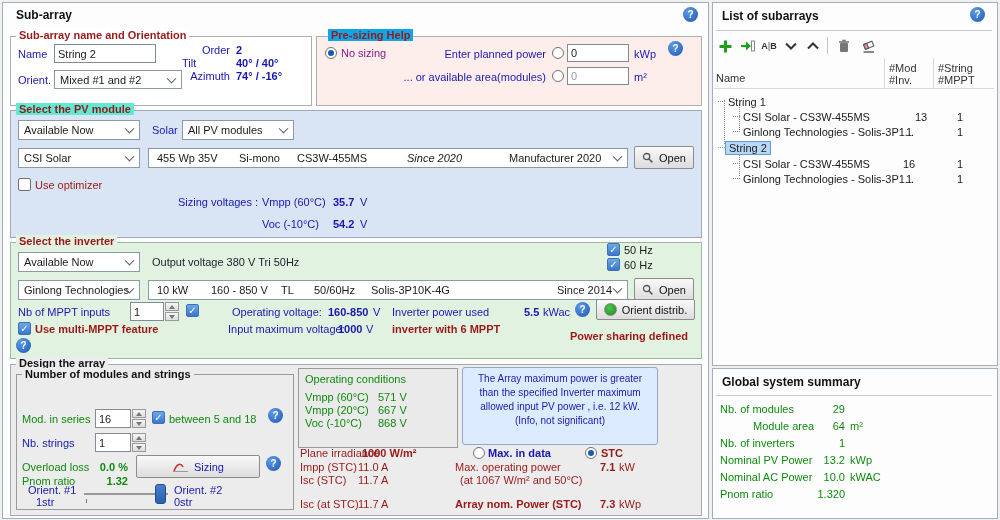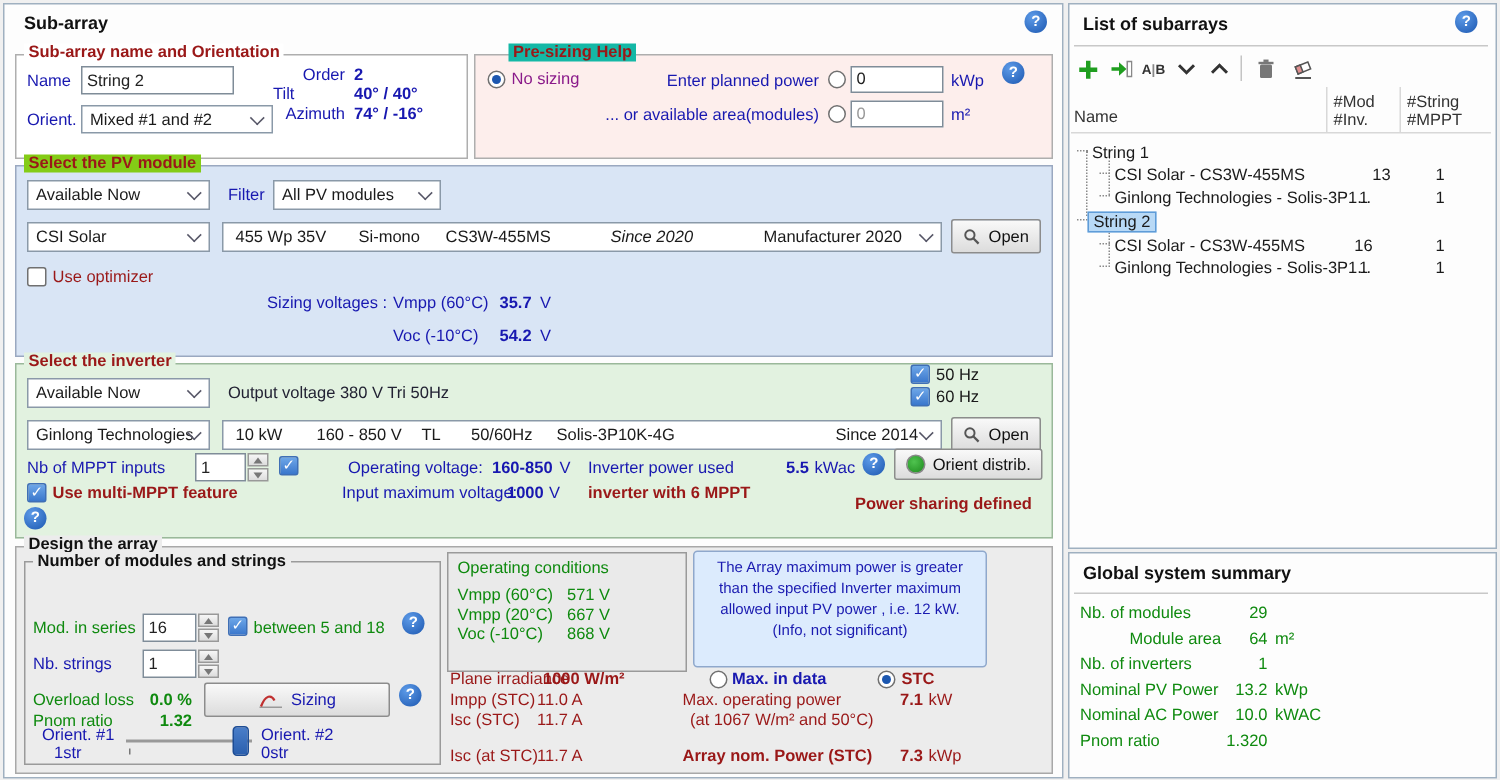--- a/index.html
+++ b/index.html
@@ -57,40 +57,40 @@
     <span class="chev"></span>
   </div>
 <div class="t navy" style="left:182px;top:44px;width:48px;text-align:right;">Order</div>
 <div class="t navy b" style="left:236px;top:44px;">2</div>
 <div class="t navy" style="left:182px;top:57px;width:48px;text-align:left;">Tilt</div>
 <div class="t navy b" style="left:236px;top:57px;">40° / 40°</div>
 <div class="t navy" style="left:182px;top:70px;width:48px;text-align:right;">Azimuth</div>
 <div class="t navy b" style="left:236px;top:70px;">74° / -16°</div>
 
 <div class="box" style="left:316px;top:36px;width:384px;height:68px;background:#fdeeec;"></div>
-<div class="legend dred" style="left:339px;top:29px;background:#14b8a6;">Pre-sizing Help</div>
+<div class="legend dred" style="left:328px;top:29px;background:#0ea5e9;">Pre-sizing Help</div>
 <div class="radio sel" style="left:325px;top:47px;"></div>
 <div class="t purple" style="left:341px;top:47px;">No sizing</div>
 <div class="t navy" style="left:420px;top:48px;width:126px;text-align:right;">Enter planned power</div>
 <div class="radio" style="left:552px;top:47px;"></div>
 <input class="input" style="left: 567px; top: 44px; width: 62px; height: 18px;" value="0">
 <div class="t navy" style="left:634px;top:48px;">kWp</div>
 <div class="help" style="left:668px;top:41px;">?</div>
 <div class="t navy" style="left:374px;top:71px;width:172px;text-align:right;">... or available area(modules)</div>
 <div class="radio" style="left:552px;top:70px;"></div>
 <input class="input" style="left: 567px; top: 67px; width: 62px; height: 18px; color: rgb(153, 153, 153);" value="0">
 <div class="t navy" style="left:634px;top:71px;">m²</div>
 
 <div class="box" style="left:10px;top:110px;width:690px;height:126px;background:#d9e5f5;border-color:#9aa8c0;"></div>
-<div class="legend dred" style="left:16px;top:103px;background:#84cc16;">Select the PV module</div>
+<div class="legend dred" style="left:16px;top:103px;background:#5eead4;">Select the PV module</div>
 <div class="select" style="left:18px;top:120px;width:122px;height:20px;">
     <span>Available Now</span>
     <span class="chev"></span>
   </div>
-<div class="t navy" style="left:152px;top:124px;">Filter</div>
+<div class="t navy" style="left:152px;top:124px;">Solar</div>
 <div class="select" style="left:182px;top:120px;width:112px;height:20px;">
     <span>All PV modules</span>
     <span class="chev"></span>
   </div>
 <div class="select" style="left:18px;top:148px;width:122px;height:20px;">
     <span>CSI Solar</span>
     <span class="chev"></span>
   </div>
 <div class="select" style="left:148px;top:148px;width:480px;height:20px;">
   <span style="position:absolute;left:8px;">455 Wp 35V</span>

